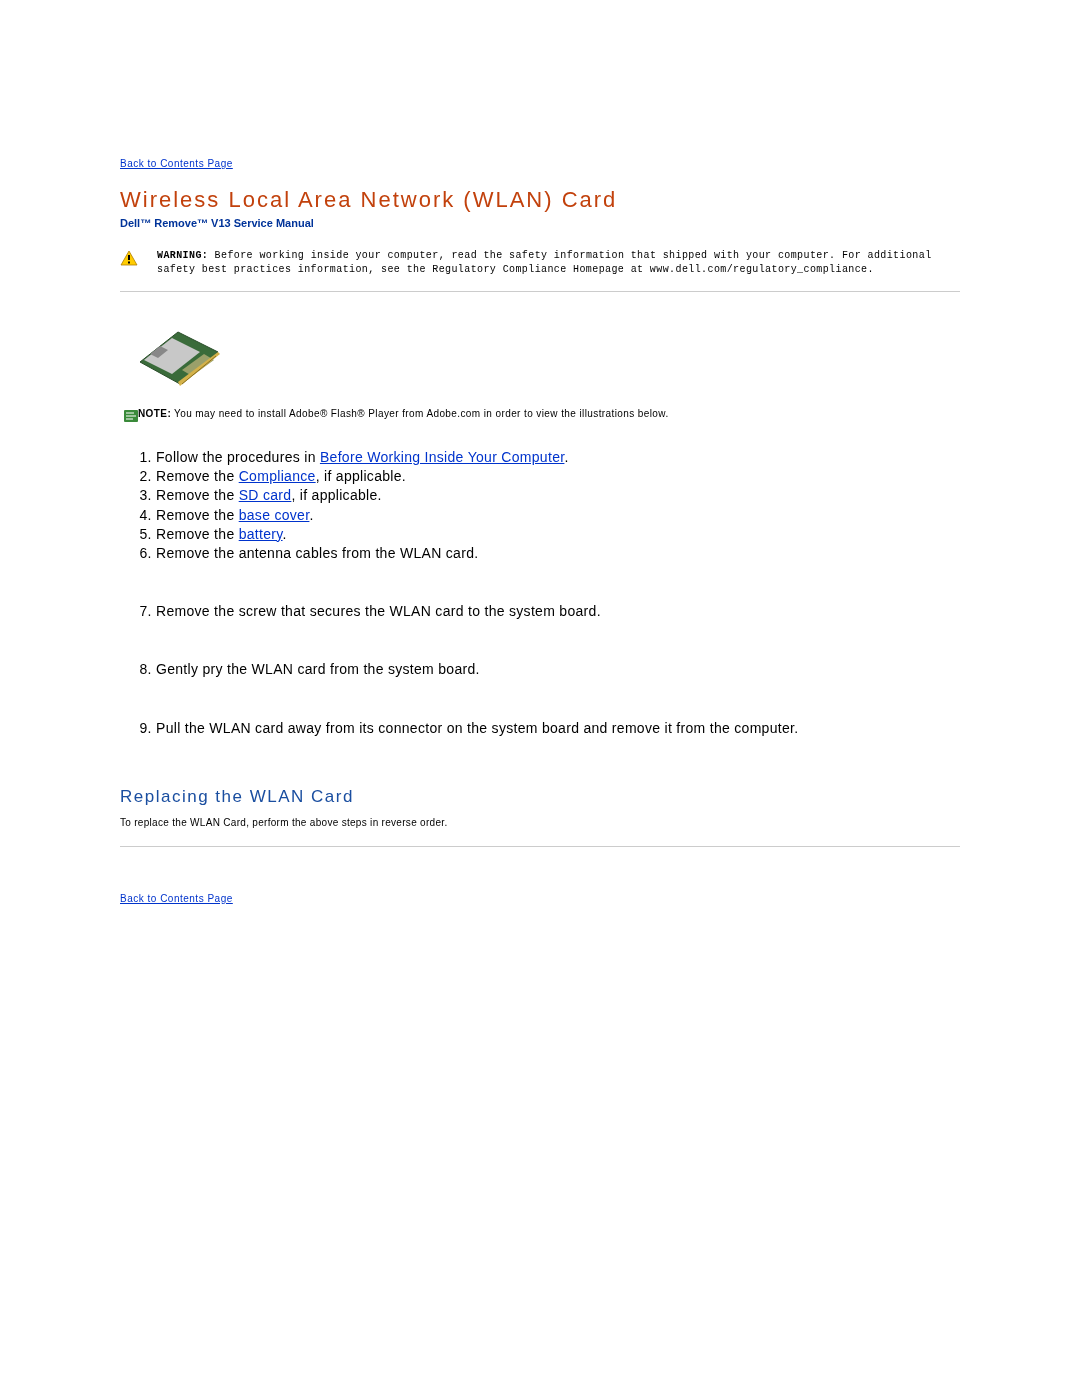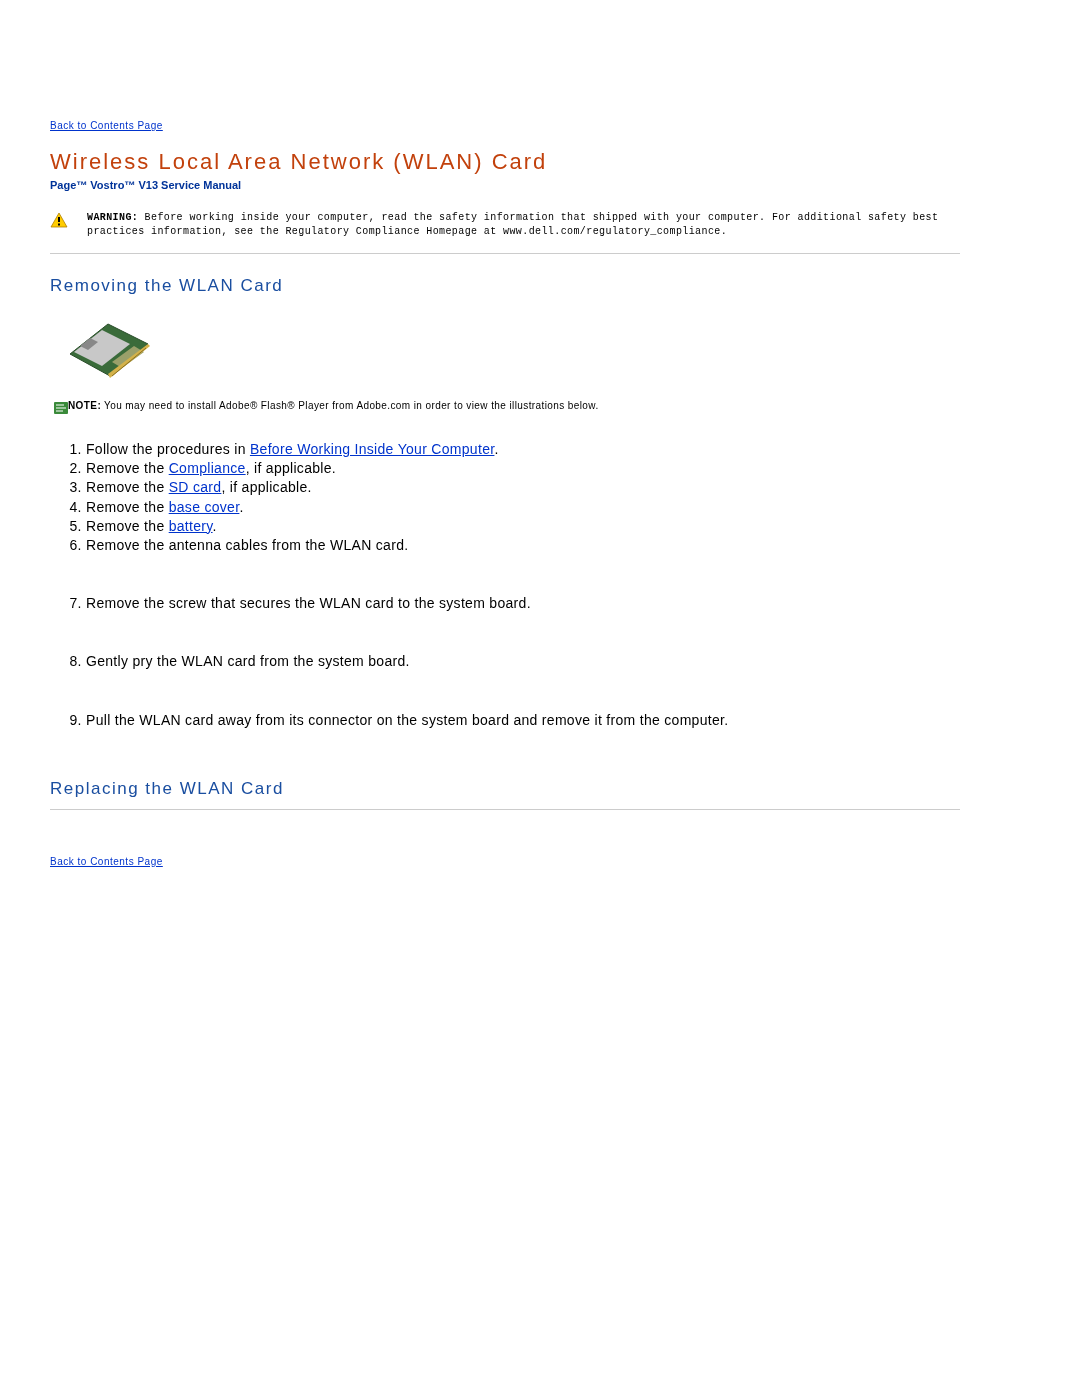--- a/index.html
+++ b/index.html
@@ -5,21 +5,22 @@
   body {
     margin: 0;
     padding: 0;
     background: #ffffff;
     font-family: Verdana, Arial, sans-serif;
     font-size: 10px;
     color: #000000;
     width: 1080px;
   }
   .page {
-    padding: 120px 120px 0 50px;
+    padding: 120px 120px 0 120px;
+    margin-top: 38px;
   }
   a.link {
     color: #0033cc;
     text-decoration: underline;
   }
   .top-link {
     font-size: 10px;
     letter-spacing: 0.5px;
   }
   h1.page-title {
@@ -103,38 +104,37 @@
   }
 </style>
 </head>
 <body>
 
 <div class="page">
 
   <a href="#" class="link top-link">Back to Contents Page</a>
 
   <h1 class="page-title">Wireless Local Area Network (WLAN) Card</h1>
-  <div class="subtitle">Page™ Vostro™ V13 Service Manual</div>
+  <div class="subtitle">Dell™ Remove™ V13 Service Manual</div>
 
   <div class="warning-row">
     <span class="warn-icon">
       <svg width="18" height="16" viewBox="0 0 18 16">
         <polygon points="9,1 17,15 1,15" fill="#ffcc00" stroke="#b07d00" stroke-width="0.8"></polygon>
         <rect x="8" y="5" width="2" height="5" fill="#000"></rect>
         <rect x="8" y="11.5" width="2" height="2" fill="#000"></rect>
       </svg>
     </span>
     <div class="warn-text">
       <b>WARNING:</b><span> Before working inside your computer, read the safety information that shipped with your computer. For additional safety best practices information, see the Regulatory Compliance Homepage at www.dell.com/regulatory_compliance.</span>
     </div>
   </div>
 
   <hr>
 
-  <h2 class="section-title">Removing the WLAN Card</h2>
 
   <div class="card-image">
     <svg width="110" height="78" viewBox="0 0 110 78">
       <polygon points="18,48 56,18 96,38 58,70" fill="#3a6b3a" stroke="#2a4d2a" stroke-width="1"></polygon>
       <polygon points="22,46 50,24 78,38 50,60" fill="#c8c8c8"></polygon>
       <polygon points="60,56 82,40 92,46 70,62" fill="#9aa06a"></polygon>
       <polygon points="28,40 38,32 46,36 36,44" fill="#888"></polygon>
       <polygon points="56,68 96,38 98,40 58,72" fill="#d4b24a"></polygon>
       <line x1="60" y1="70" x2="94" y2="42" stroke="#8a7020" stroke-width="1"></line>
     </svg>
@@ -160,18 +160,19 @@
     <li><span>Remove the </span><a href="#" class="link">battery</a><span>.</span></li>
     <li>Remove the antenna cables from the WLAN card.</li>
     <li class="gap">Remove the screw that secures the WLAN card to the system board.</li>
     <li class="gap">Gently pry the WLAN card from the system board.</li>
     <li class="gap">Pull the WLAN card away from its connector on the system board and remove it from the computer.</li>
   </ol>
 
   <div style="height:30px"></div>
 
   <h2 class="section-title">Replacing the WLAN Card</h2>
+  <div class="replace-p">To replace the WLAN Card, perform the above steps in reverse order.</div>
 
   <hr>
 
   <a href="#" class="link bottom-link">Back to Contents Page</a>
 
 </div>
 
 </body></html>

